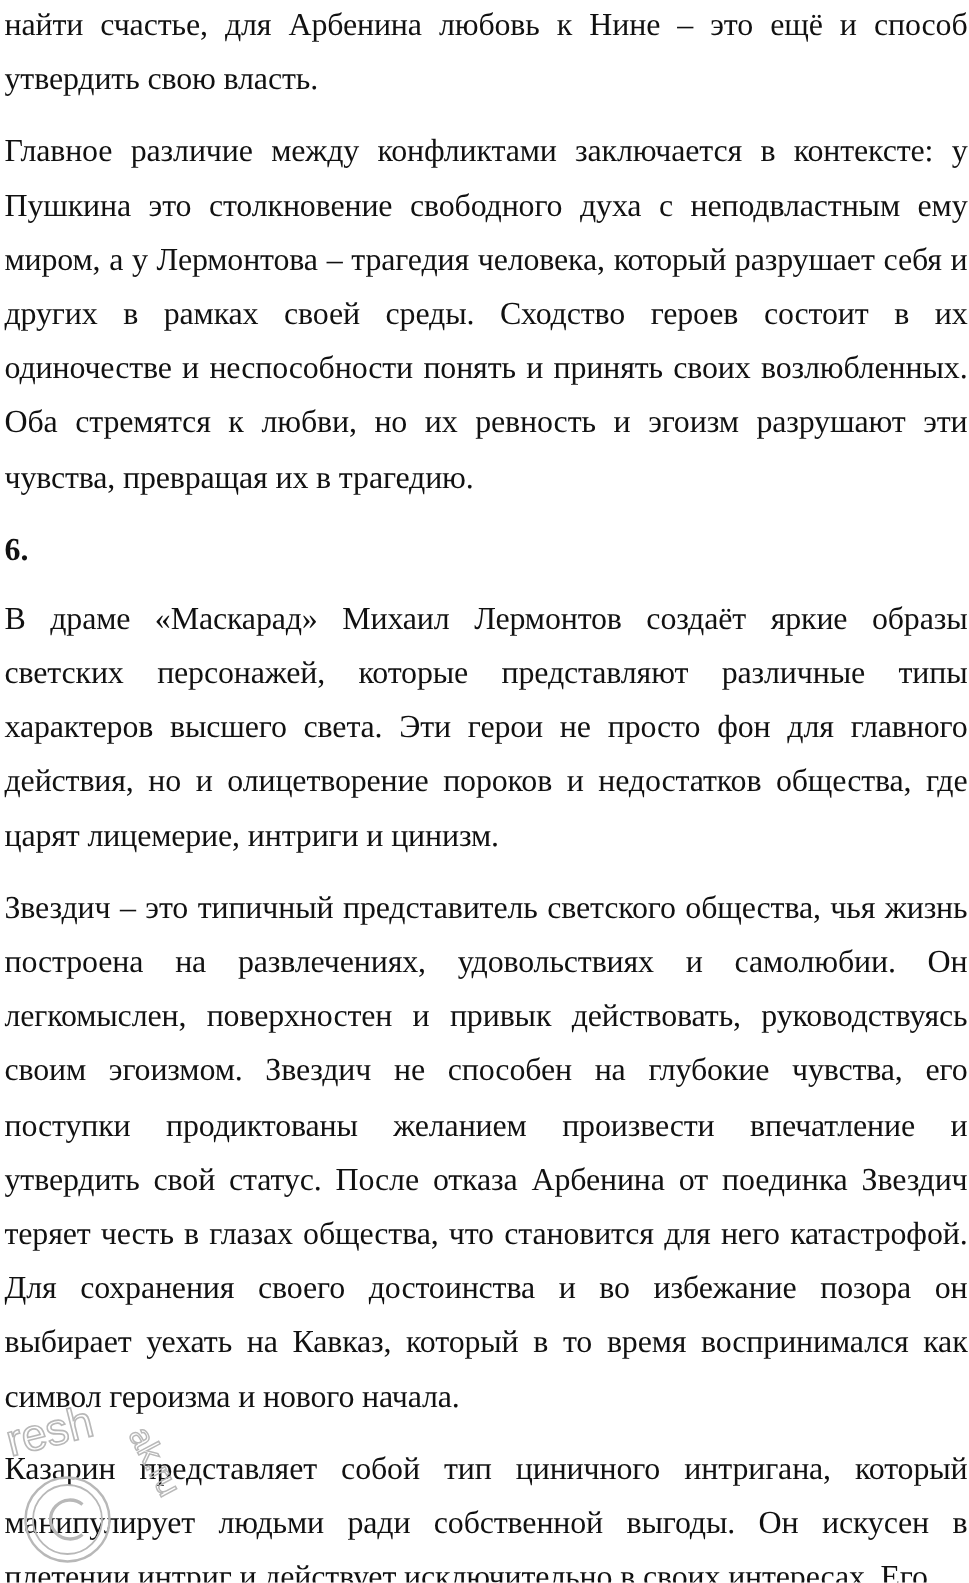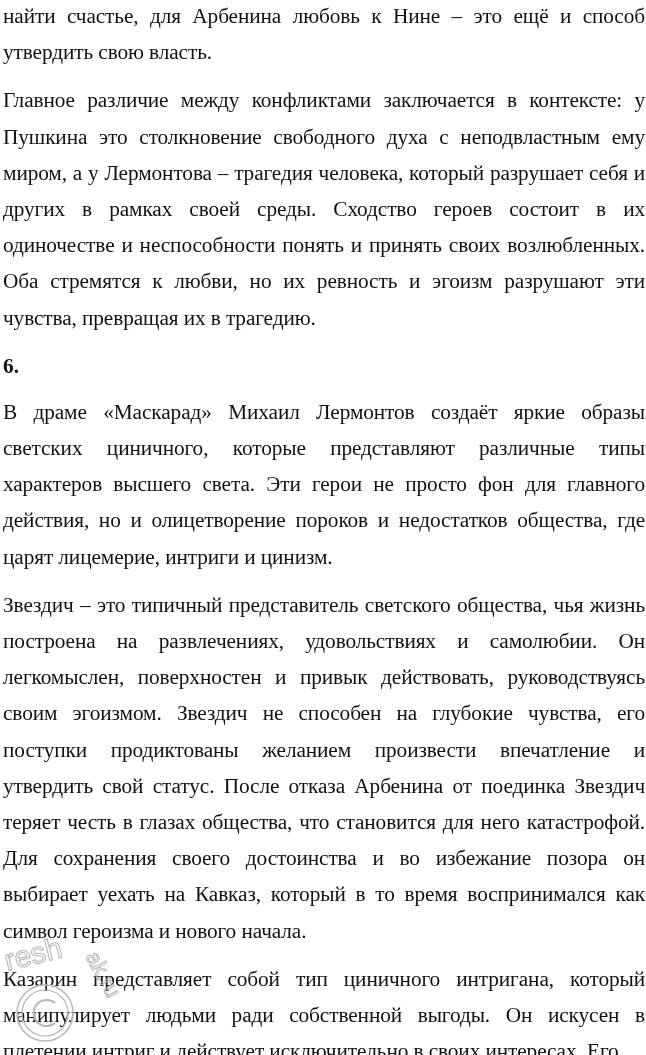--- a/index.html
+++ b/index.html
@@ -46,21 +46,21 @@
       pointer-events: none;
     }
   </style>
 </head>
 <body>
 
 <div class="page">
   <p class="para first">найти счастье, для Арбенина любовь к Нине – это ещё и способ утвердить свою власть.</p>
   <p class="para">Главное различие между конфликтами заключается в контексте: у Пушкина это столкновение свободного духа с неподвластным ему миром, а у Лермонтова – трагедия человека, который разрушает себя и других в рамках своей среды. Сходство героев состоит в их одиночестве и неспособности понять и принять своих возлюбленных. Оба стремятся к любви, но их ревность и эгоизм разрушают эти чувства, превращая их в трагедию.</p>
   <div class="heading">6.</div>
-  <p class="para">В драме «Маскарад» Михаил Лермонтов создаёт яркие образы светских циничного, которые представляют различные типы характеров высшего света. Эти герои не просто фон для главного действия, но и олицетворение пороков и недостатков общества, где царят лицемерие, интриги и цинизм.</p>
+  <p class="para">В драме «Маскарад» Михаил Лермонтов создаёт яркие образы светских персонажей, которые представляют различные типы характеров высшего света. Эти герои не просто фон для главного действия, но и олицетворение пороков и недостатков общества, где царят лицемерие, интриги и цинизм.</p>
   <p class="para">Звездич – это типичный представитель светского общества, чья жизнь построена на развлечениях, удовольствиях и самолюбии. Он легкомыслен, поверхностен и привык действовать, руководствуясь своим эгоизмом. Звездич не способен на глубокие чувства, его поступки продиктованы желанием произвести впечатление и утвердить свой статус. После отказа Арбенина от поединка Звездич теряет честь в глазах общества, что становится для него катастрофой. Для сохранения своего достоинства и во избежание позора он выбирает уехать на Кавказ, который в то время воспринимался как символ героизма и нового начала.</p>
   <p class="para">Казарин представляет собой тип циничного интригана, который манипулирует людьми ради собственной выгоды. Он искусен в плетении интриг и действует исключительно в своих интересах. Его</p>
 </div>
 
 <div class="watermark">
   <svg width="140" height="130" viewBox="0 0 140 130">
     <circle cx="45" cy="88" r="28" fill="none" stroke="#b8b8b8" stroke-width="1.6"></circle>
     <circle cx="45" cy="88" r="23" fill="none" stroke="#b8b8b8" stroke-width="1.2"></circle>
     <path d="M55 78 A13 13 0 1 0 55 98" fill="none" stroke="#b8b8b8" stroke-width="2.2"></path>
     <text x="4" y="40" font-family="Liberation Sans, sans-serif" font-size="30" fill="none" stroke="#b8b8b8" stroke-width="1.1" transform="rotate(-14 30 30)">resh</text>

